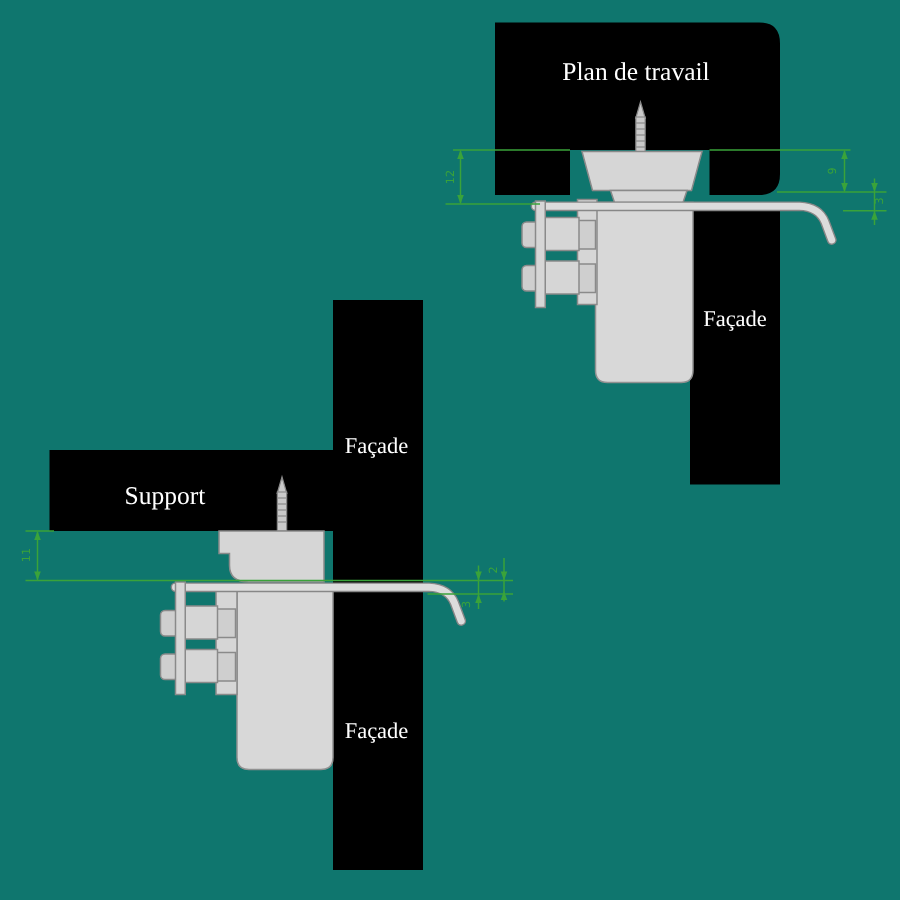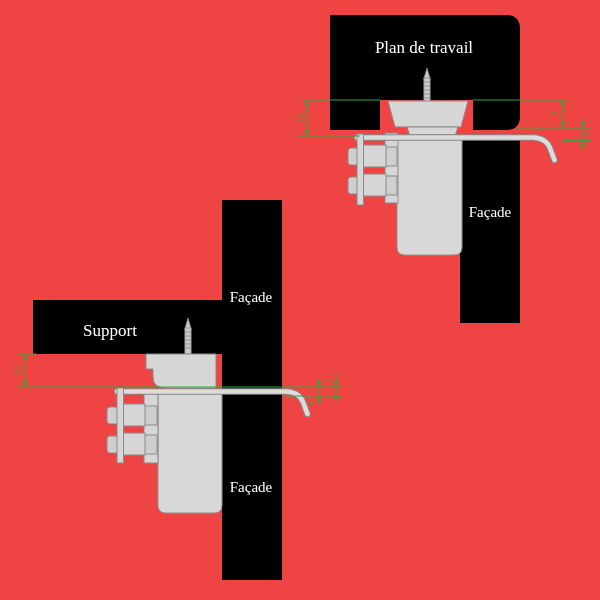--- a/index.html
+++ b/index.html
@@ -1,16 +1,16 @@
 <!DOCTYPE html>
 <html><head>
 <meta charset="utf-8">
 <style>
   html,body{margin:0;padding:0;background:#ffffff;}
-  .stage{width:600px;height:600px;position:relative;background:#ef4444;}
+  .stage{width:600px;height:600px;position:relative;background:#0f766e;}
   svg{display:block;}
   .blk{fill:#000000;}
   .wtxt{fill:#ffffff;font-family:"Liberation Serif","DejaVu Serif",serif;}
   .lbl-big{font-size:17px;}
   .lbl-med{font-size:15px;}
   .metal{fill:#d6d6d6;stroke:#8a8a8a;stroke-width:1;}
   .metal-dark{fill:#cfcfcf;stroke:#8a8a8a;stroke-width:1;}
   .body{fill:#d8d8d8;stroke:#919191;stroke-width:1;}
   .screw{fill:#c9c9c9;stroke:#8a8a8a;stroke-width:0.8;}
   .thread{stroke:#8a8a8a;stroke-width:0.8;}

